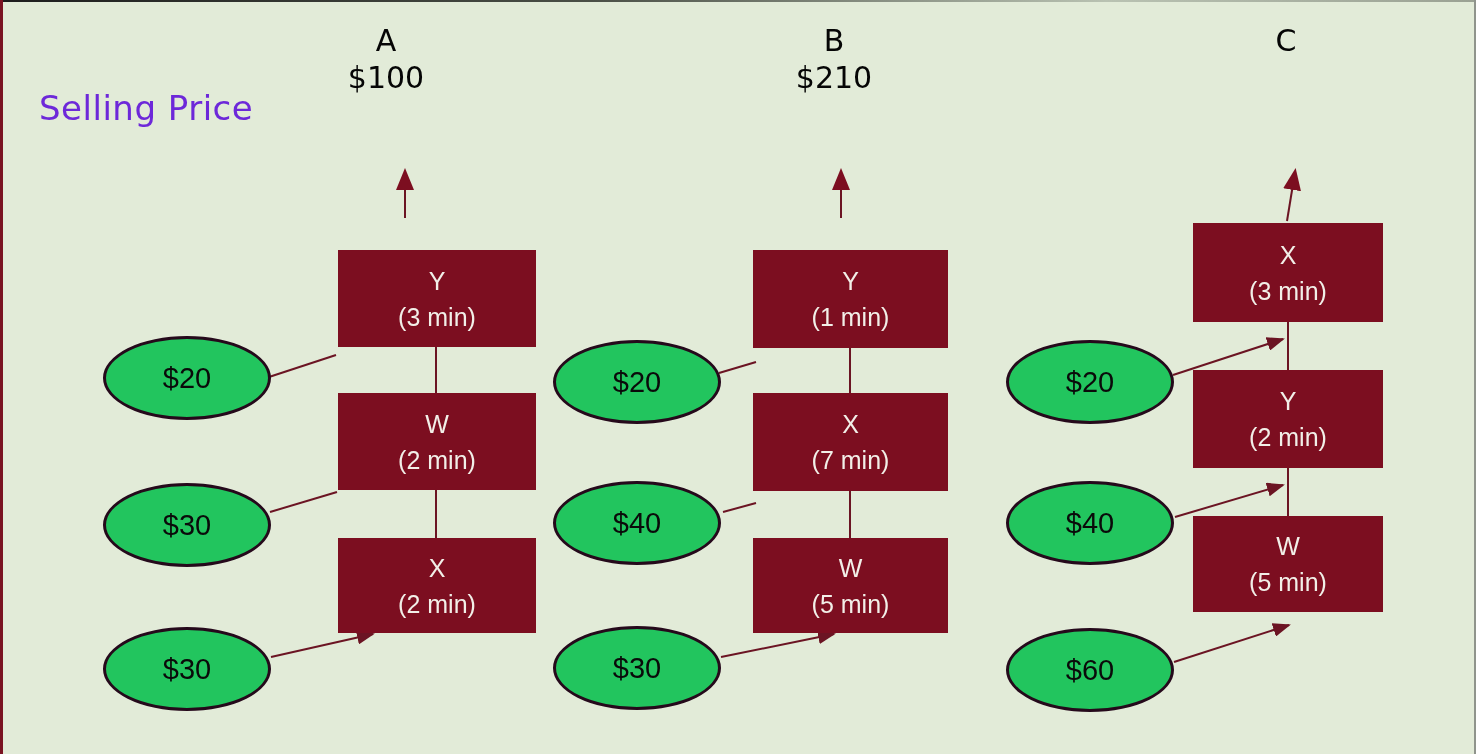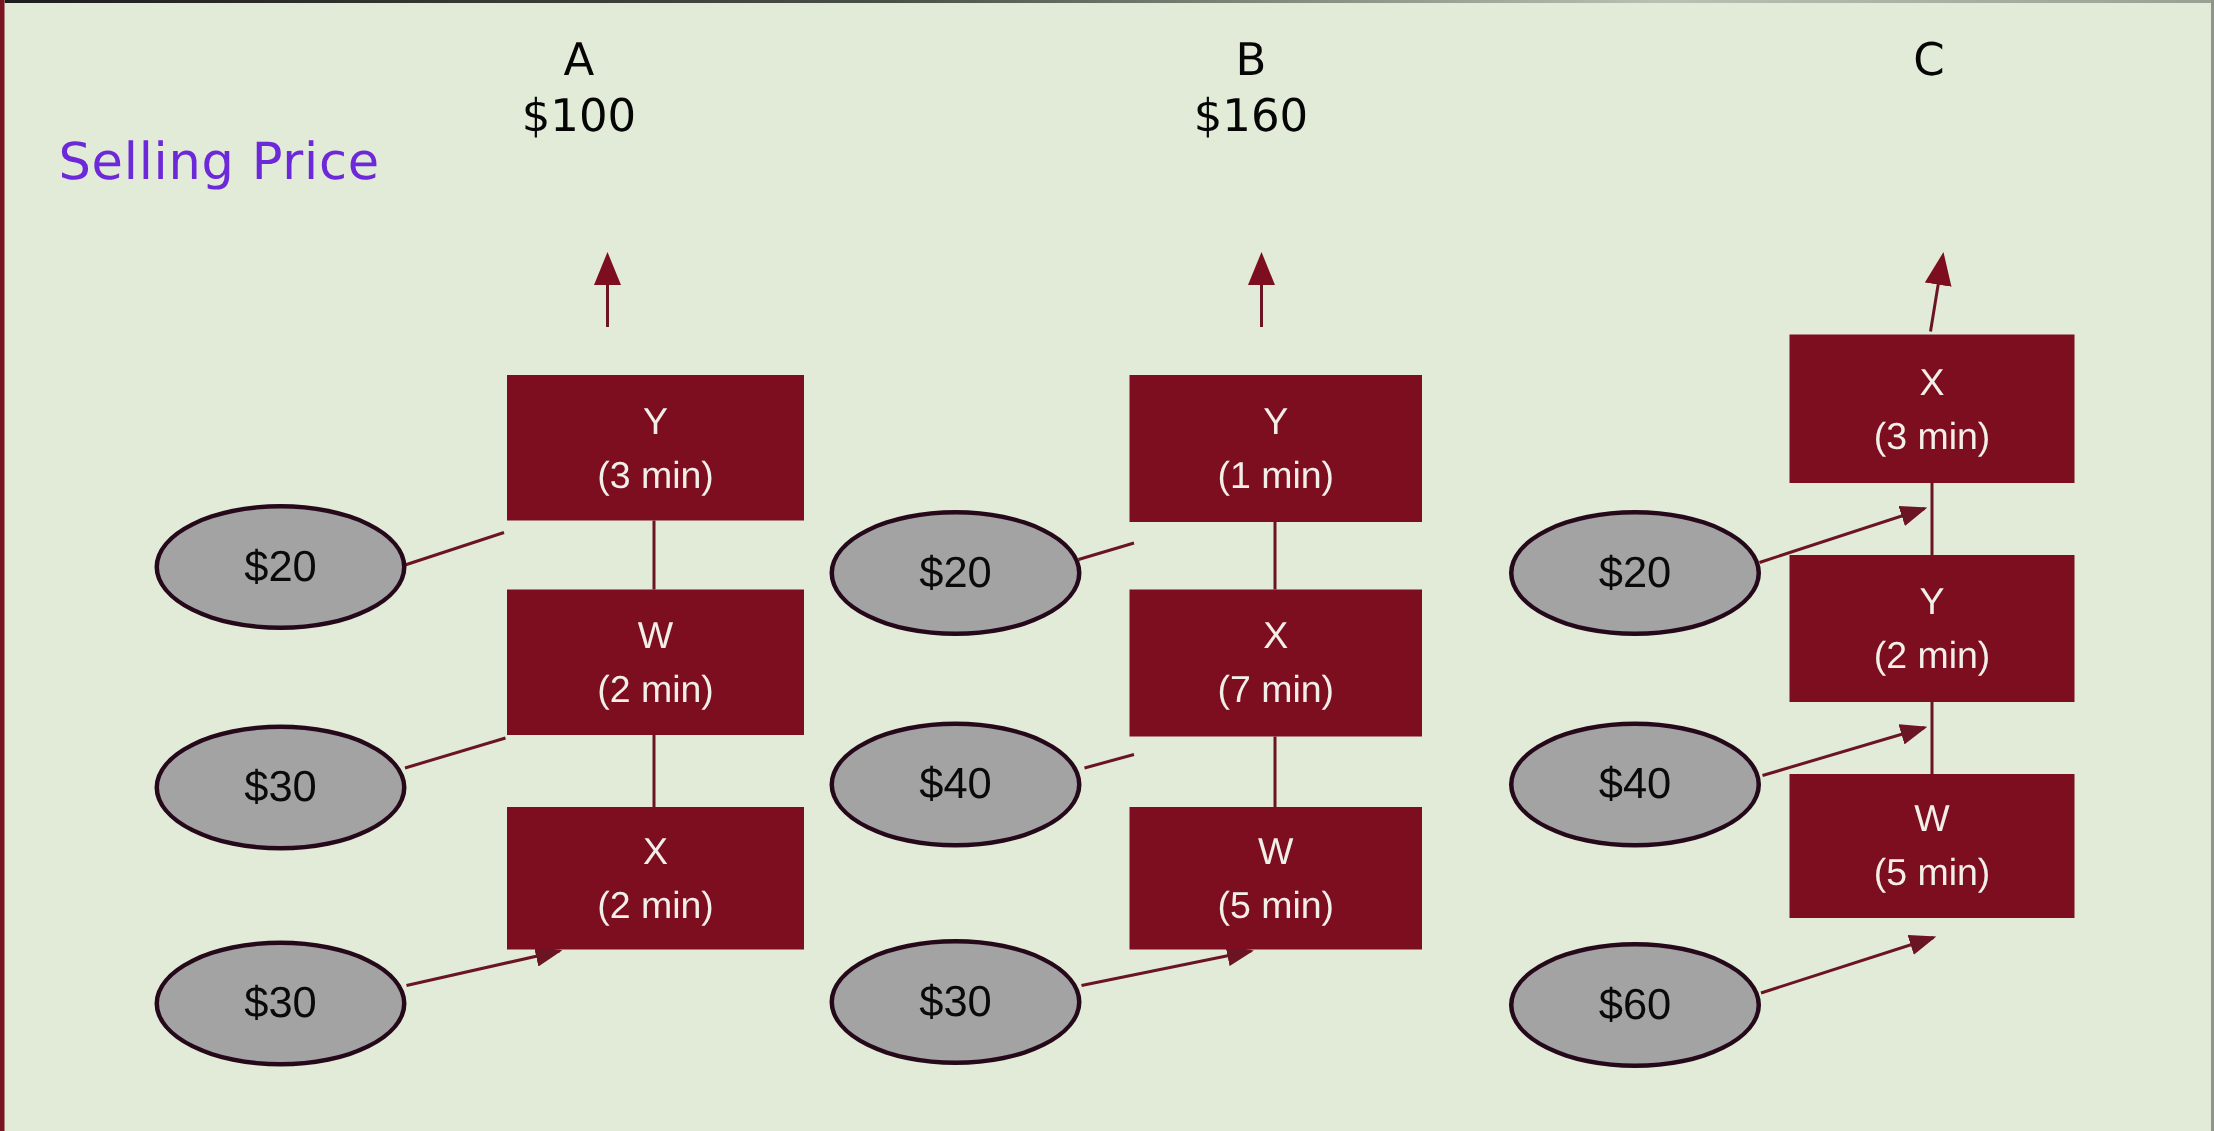--- a/index.html
+++ b/index.html
@@ -34,21 +34,21 @@
     background:#7c0e20;
     color:#f2efe8;
     display:flex;flex-direction:column;
     align-items:center;justify-content:center;
     font-size:25px;line-height:36px;
     text-align:center;
   }
   .cost{
     position:absolute;
     width:168px;height:84px;
-    background:#a3a3a3;
+    background:#22c55e;
     border:3px solid #25091b;
     border-radius:50%;
     box-sizing:border-box;
     display:flex;align-items:center;justify-content:center;
     font-size:29px;color:#0a0a0a;
   }
   svg.overlay{position:absolute;left:0;top:0;pointer-events:none;}
 </style>
 </head>
 <body>
@@ -57,21 +57,21 @@
   <div class="top-border"></div>
 
   <div class="title">Selling Price</div>
 
   <div class="col-header" style="left:298px">
     <div>A</div>
     <div>$100</div>
   </div>
   <div class="col-header" style="left:746px">
     <div>B</div>
-    <div>$160</div>
+    <div>$210</div>
   </div>
   <div class="col-header" style="left:1198px">
     <div>C</div>
   </div>
 
   <svg class="overlay" width="1476" height="754" viewBox="0 0 1476 754">
     <defs>
       <marker id="arr" markerUnits="strokeWidth" markerWidth="9" markerHeight="7" refX="8" refY="3.5" orient="auto">
         <path d="M0,0 L9,3.5 L0,7 z" fill="#6b1423"></path>
       </marker>

